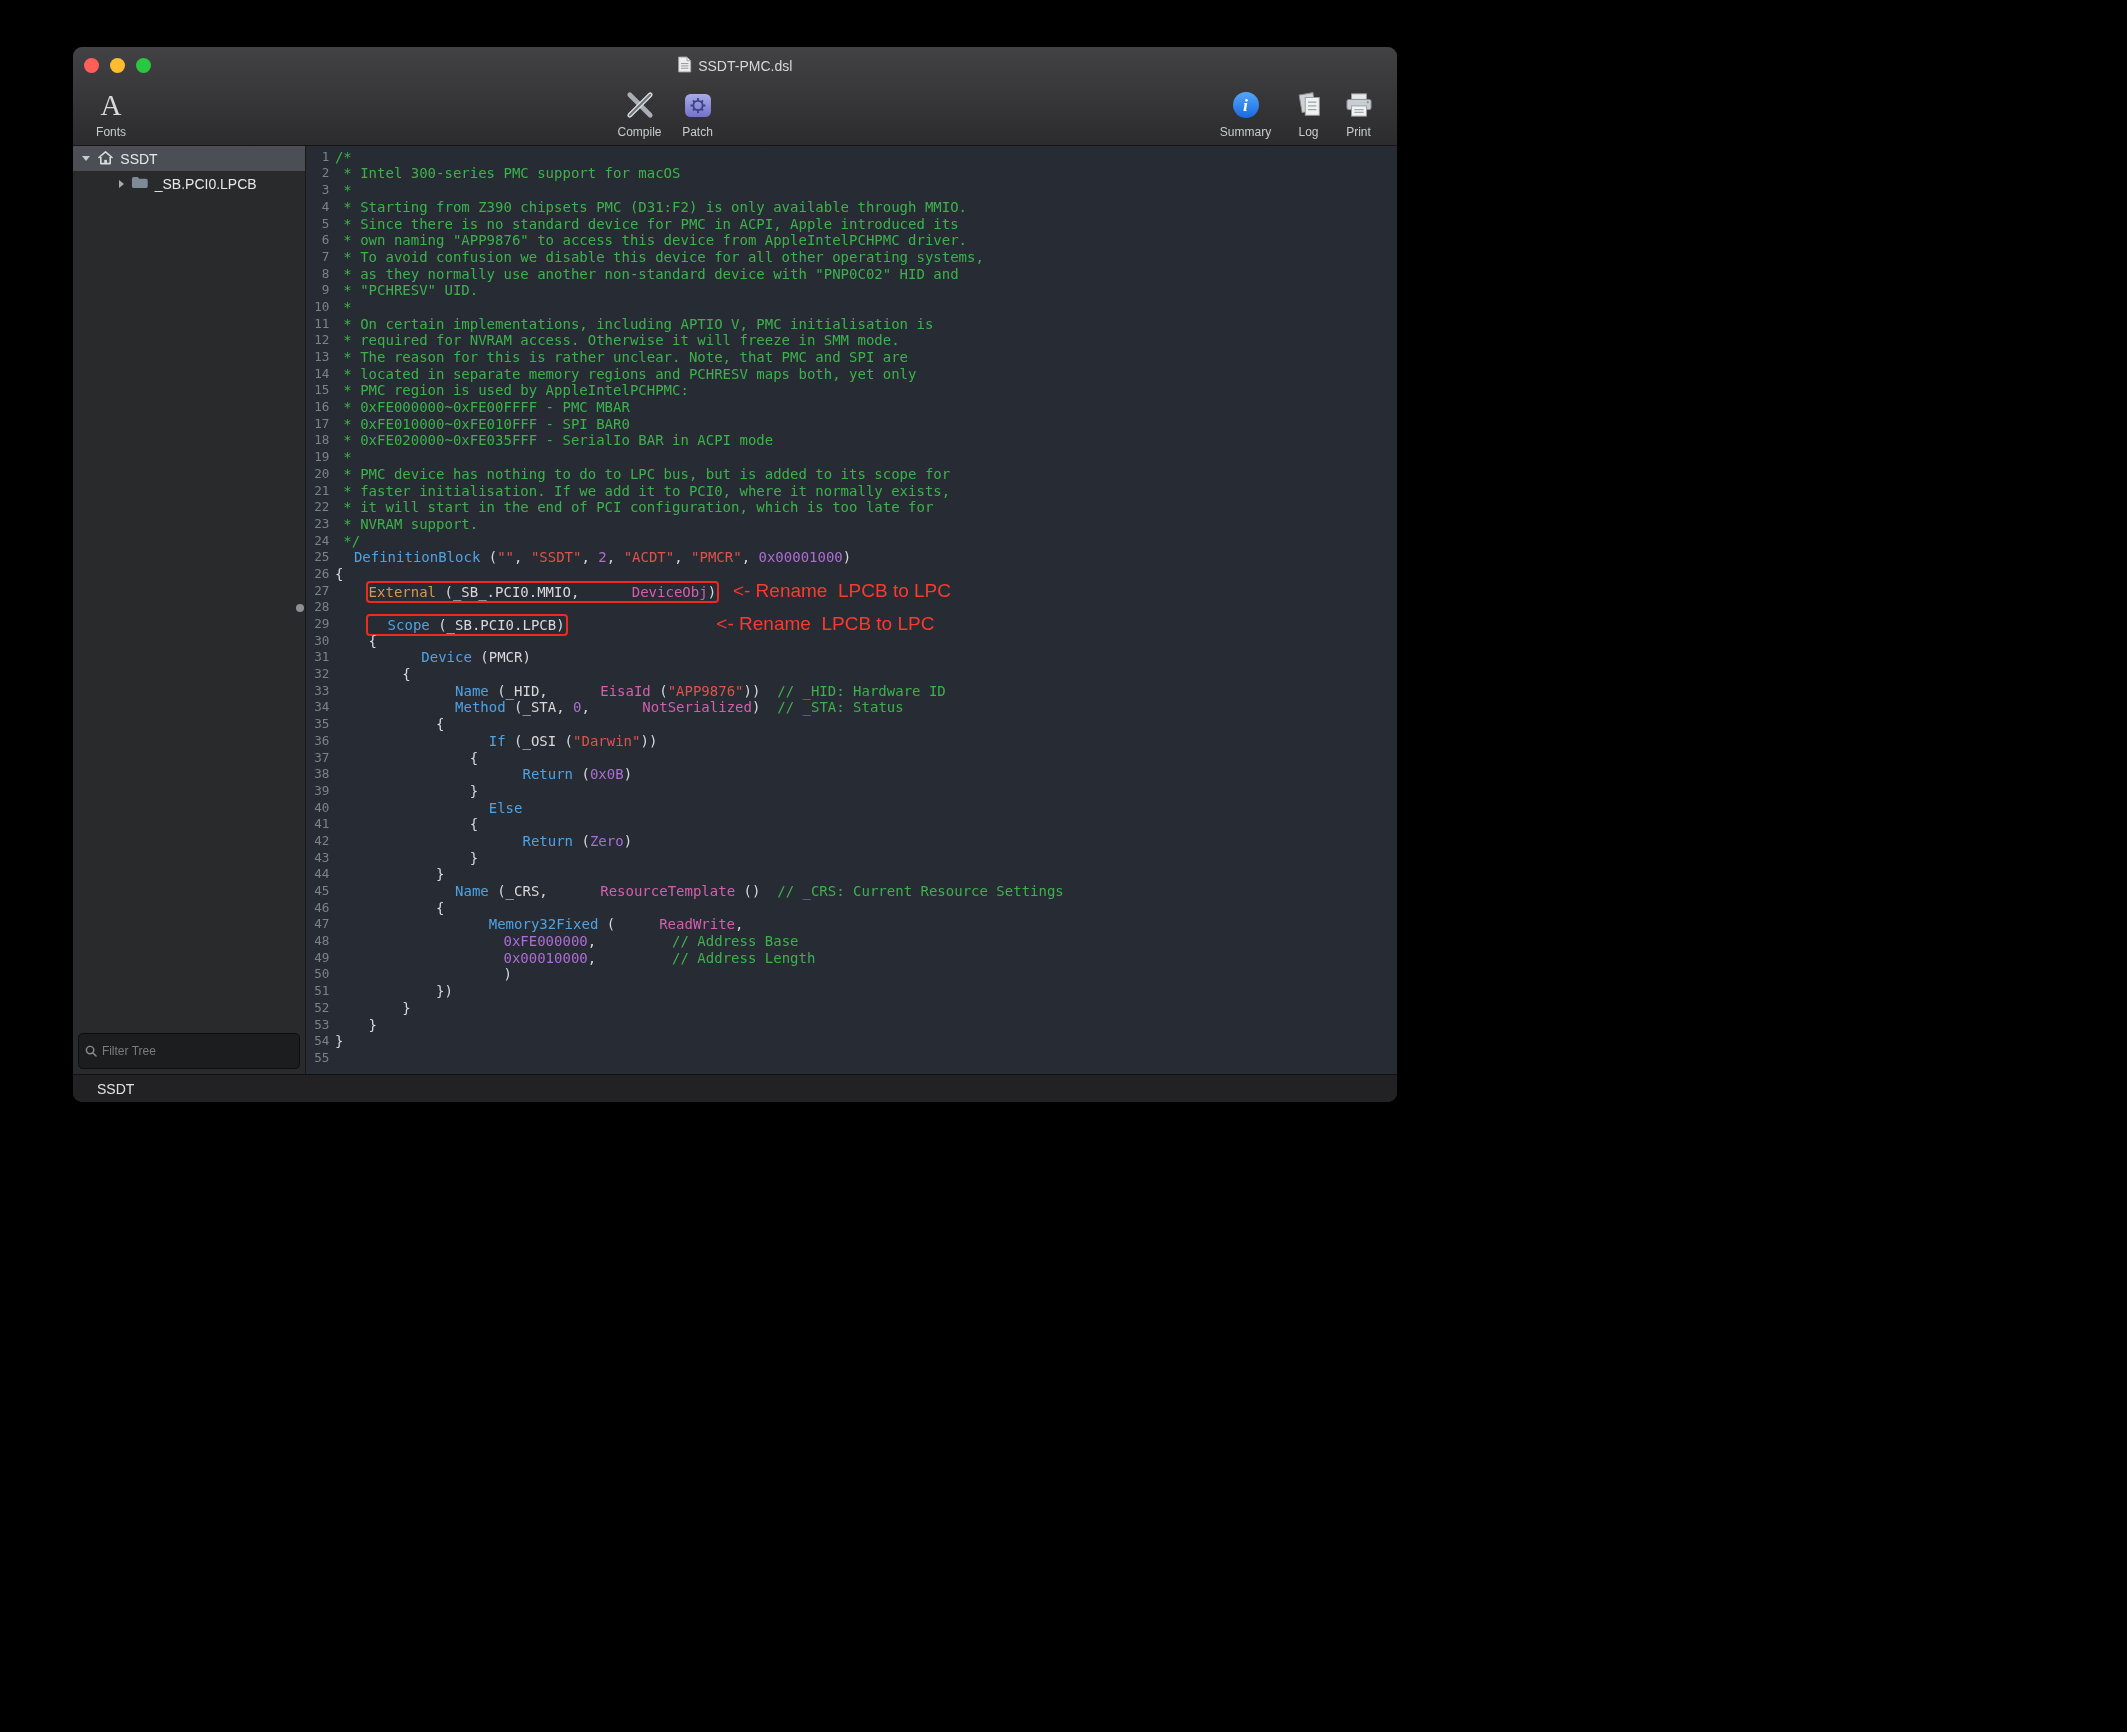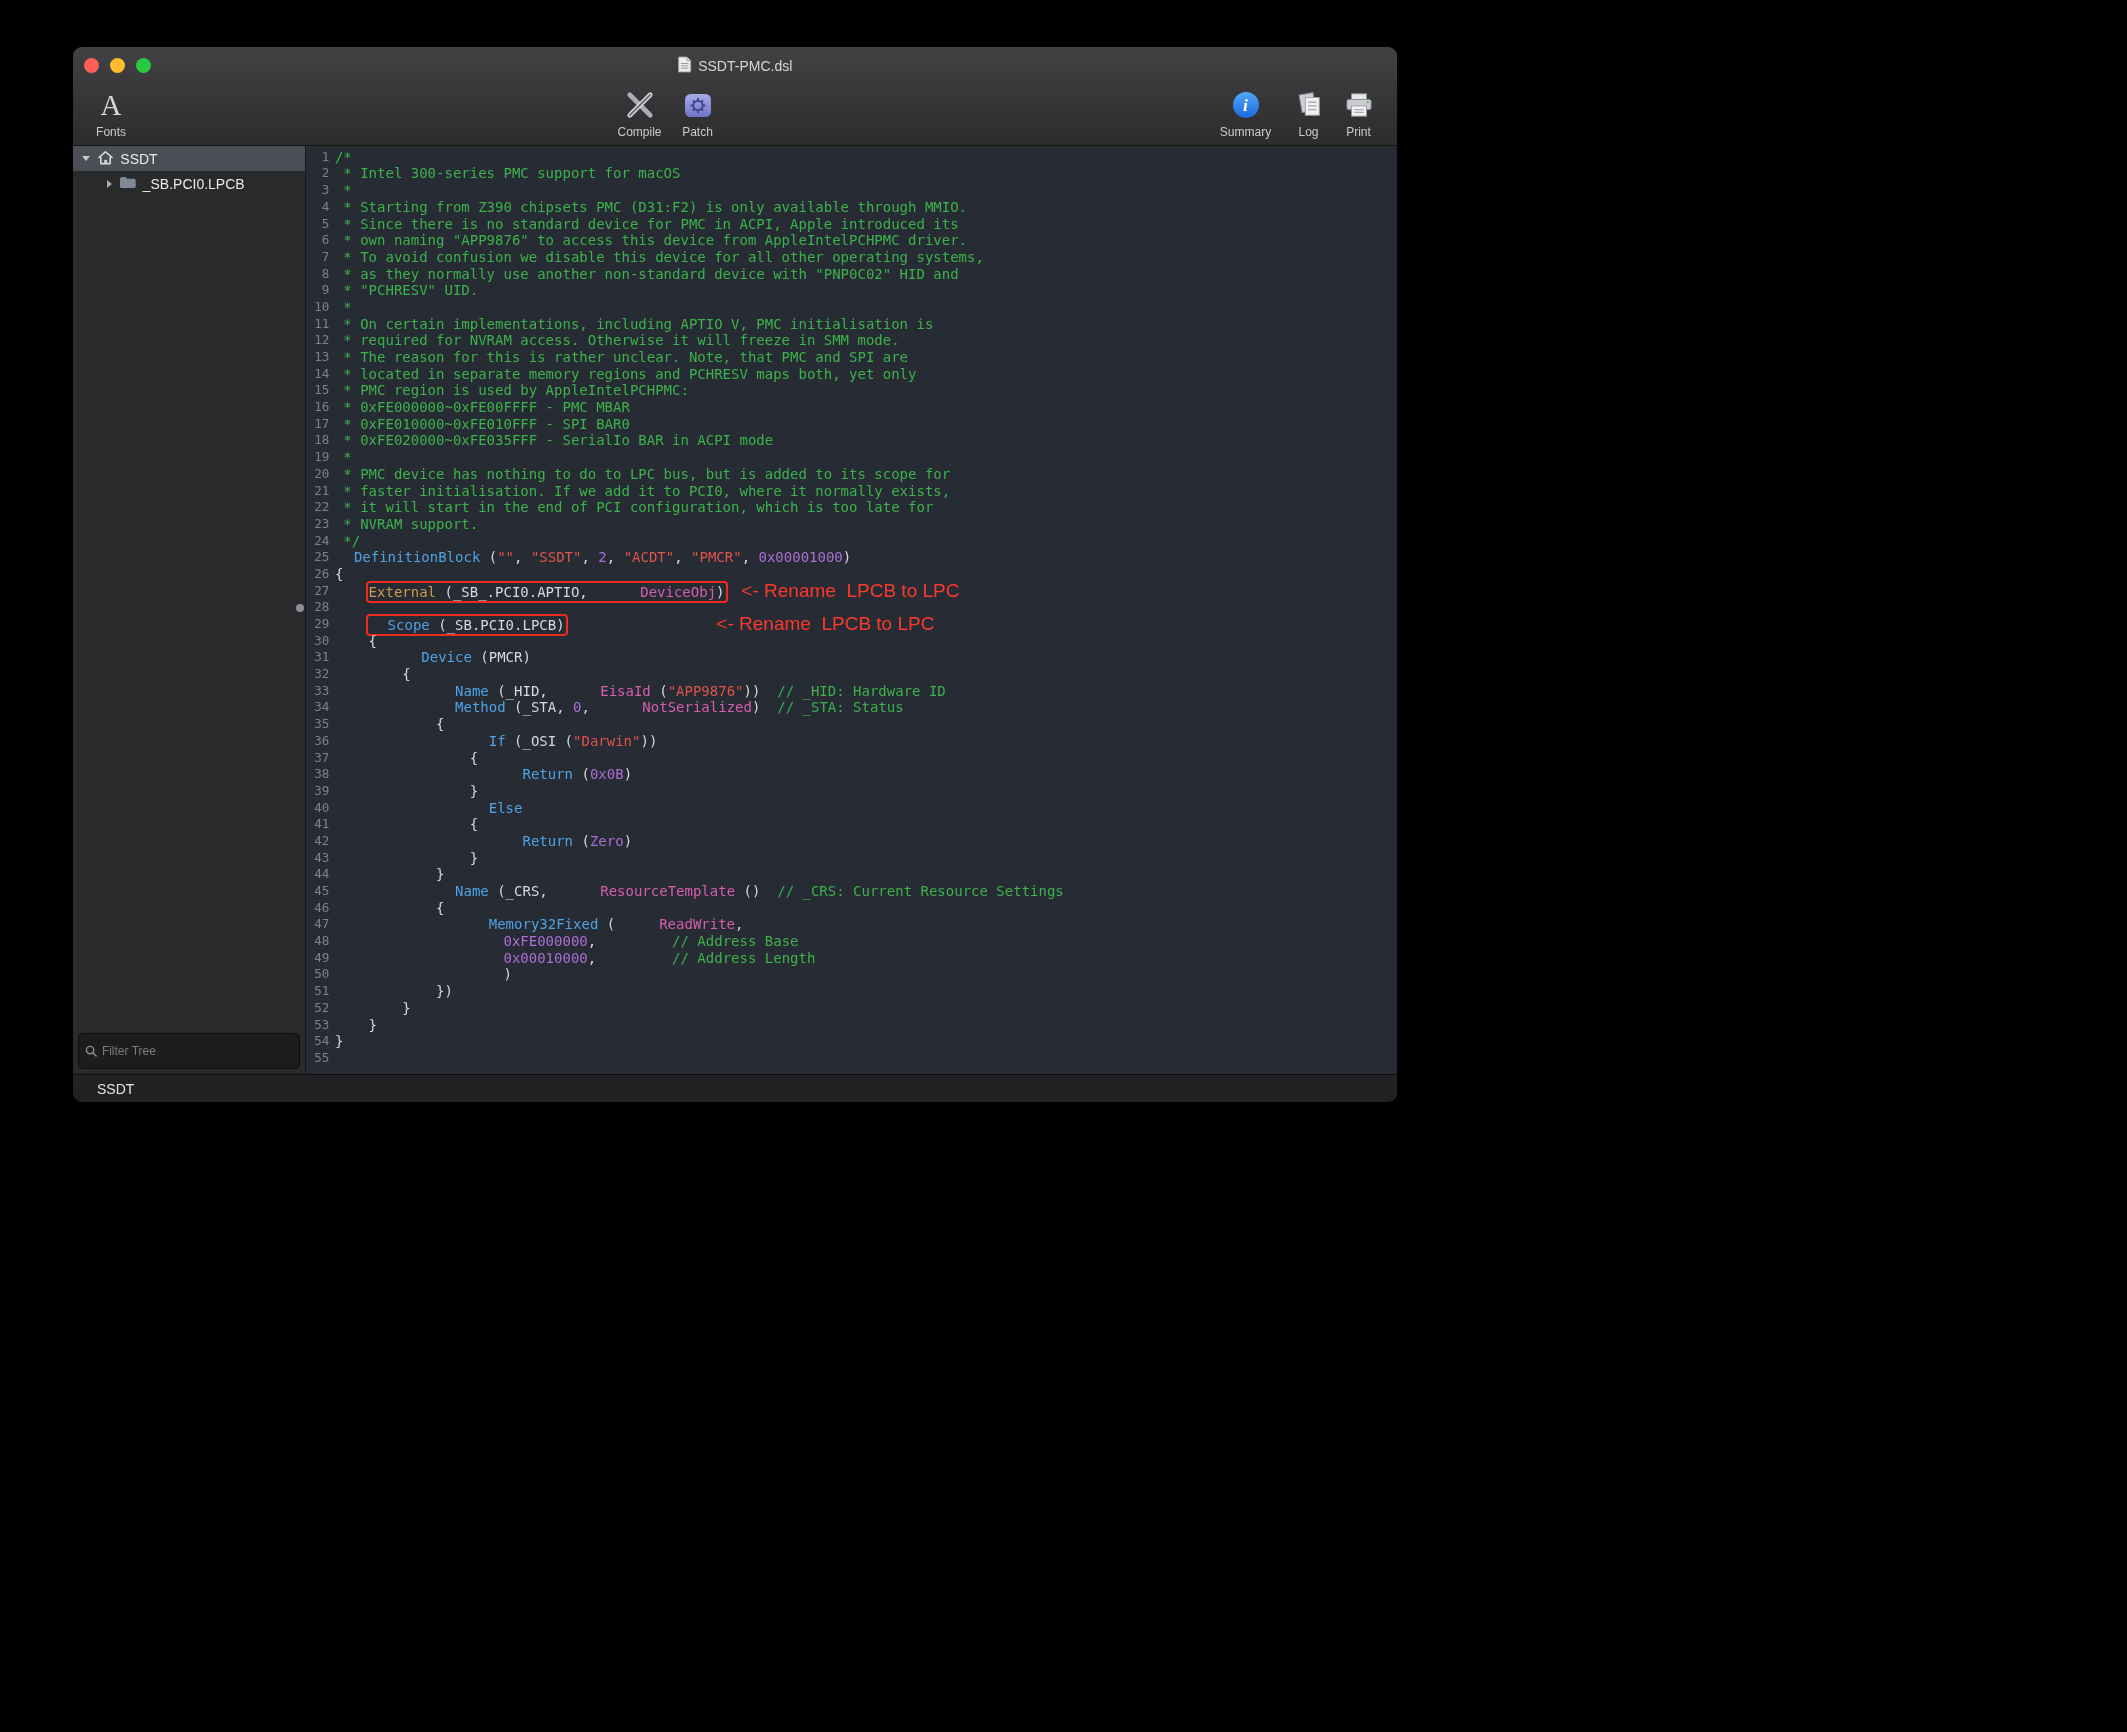--- a/index.html
+++ b/index.html
@@ -37,21 +37,21 @@
     background:linear-gradient(#55a7f8,#1a69e0);display:flex;align-items:center;justify-content:center;
     color:#fff;font-family:"Liberation Serif",serif;font-style:italic;font-weight:bold;font-size:17.7px;}
 
   
   .content{flex:1;display:flex;position:relative;min-height:0;}
 
   .sidebar{flex:none;width:233px;background:#292a2c;border-right:0.9px solid #191919;position:relative;}
   .tree-row{display:flex;align-items:center;height:25px;gap:6.5px;color:#e7e8e9;font-size:14px;cursor:default;white-space:nowrap;}
   .tree-row.selected{background:#4b4f55;}
   .tree-row.root{padding-left:9.3px;}
-  .tree-row.child{padding-left:34px;}
+  .tree-row.child{padding-left:46px;}
   .tri-down{width:0;height:0;border-left:4.7px solid transparent;border-right:4.7px solid transparent;border-top:5.6px solid #c8c9cb;}
   .tri-right{width:0;height:0;border-top:4.7px solid transparent;border-bottom:4.7px solid transparent;border-left:5.6px solid #a9aaac;}
   .filter{position:absolute;left:4.7px;right:4.7px;bottom:4.7px;height:36px;background:#1c1d1f;
     border:0.9px solid #0d0d0d;border-radius:4.7px;display:flex;align-items:center;gap:4.7px;padding:0 6.5px;}
   .filter input{flex:1;background:transparent;border:none;outline:none;color:#c0c0c0;font-size:12px;font-family:"Liberation Sans",sans-serif;}
   .filter input::placeholder{color:#7c7c7c;}
 
   .editor{flex:1;position:relative;padding-top:2.8px;overflow:hidden;background:var(--edbg);
     font-family:"DejaVu Sans Mono",monospace;font-size:14px;}
   .line{display:flex;height:16.7px;line-height:16.7px;white-space:pre;}
@@ -234,21 +234,21 @@
           <div class="line"><span class="ln">17</span><span class="codetext"><span class="tk-c"> * 0xFE010000~0xFE010FFF - SPI BAR0</span></span></div>
           <div class="line"><span class="ln">18</span><span class="codetext"><span class="tk-c"> * 0xFE020000~0xFE035FFF - SerialIo BAR in ACPI mode</span></span></div>
           <div class="line"><span class="ln">19</span><span class="codetext"><span class="tk-c"> *</span></span></div>
           <div class="line"><span class="ln">20</span><span class="codetext"><span class="tk-c"> * PMC device has nothing to do to LPC bus, but is added to its scope for</span></span></div>
           <div class="line"><span class="ln">21</span><span class="codetext"><span class="tk-c"> * faster initialisation. If we add it to PCI0, where it normally exists,</span></span></div>
           <div class="line"><span class="ln">22</span><span class="codetext"><span class="tk-c"> * it will start in the end of PCI configuration, which is too late for</span></span></div>
           <div class="line"><span class="ln">23</span><span class="codetext"><span class="tk-c"> * NVRAM support.</span></span></div>
           <div class="line"><span class="ln">24</span><span class="codetext"><span class="tk-c"> */</span></span></div>
           <div class="line"><span class="ln">25</span><span class="codetext"><span class="tk-k">DefinitionBlock</span><span class="tk-p"> (</span><span class="tk-s">""</span><span class="tk-p">, </span><span class="tk-s">"SSDT"</span><span class="tk-p">, </span><span class="tk-n">2</span><span class="tk-p">, </span><span class="tk-s">"ACDT"</span><span class="tk-p">, </span><span class="tk-s">"PMCR"</span><span class="tk-p">, </span><span class="tk-n">0x00001000</span><span class="tk-p">)</span></span></div>
           <div class="line"><span class="ln">26</span><span class="codetext"><span class="tk-p">{</span></span></div>
-          <div class="line"><span class="ln">27</span><span class="codetext"><span class="tk-p">    </span><span class="redbox"><span class="tk-e">External</span><span class="tk-p"> (_SB_.PCI0.APTIO, </span><span class="tk-t">DeviceObj</span><span class="tk-p">)</span></span><span class="tk-p">  </span><span class="tk-note">&lt;- Rename  LPCB to LPC</span></span></div>
+          <div class="line"><span class="ln">27</span><span class="codetext"><span class="tk-p">    </span><span class="redbox"><span class="tk-e">External</span><span class="tk-p"> (_SB_.PCI0.MMIO, </span><span class="tk-t">DeviceObj</span><span class="tk-p">)</span></span><span class="tk-p">  </span><span class="tk-note">&lt;- Rename  LPCB to LPC</span></span></div>
           <div class="line"><span class="ln">28</span><span class="codetext"></span></div>
           <div class="line"><span class="ln">29</span><span class="codetext"><span class="tk-p">    </span><span class="redbox"><span class="tk-k">Scope</span><span class="tk-p"> (_SB.PCI0.LPCB)</span></span><span class="tk-p">                  </span><span class="tk-note">&lt;- Rename  LPCB to LPC</span></span></div>
           <div class="line"><span class="ln">30</span><span class="codetext"><span class="tk-p">    {</span></span></div>
           <div class="line"><span class="ln">31</span><span class="codetext"><span class="tk-p">        </span><span class="tk-k">Device</span><span class="tk-p"> (PMCR)</span></span></div>
           <div class="line"><span class="ln">32</span><span class="codetext"><span class="tk-p">        {</span></span></div>
           <div class="line"><span class="ln">33</span><span class="codetext"><span class="tk-p">            </span><span class="tk-k">Name</span><span class="tk-p"> (_HID, </span><span class="tk-t">EisaId</span><span class="tk-p"> (</span><span class="tk-s">"APP9876"</span><span class="tk-p">))  </span><span class="tk-c">// _HID: Hardware ID</span></span></div>
           <div class="line"><span class="ln">34</span><span class="codetext"><span class="tk-p">            </span><span class="tk-k">Method</span><span class="tk-p"> (_STA, </span><span class="tk-n">0</span><span class="tk-p">, </span><span class="tk-t">NotSerialized</span><span class="tk-p">)  </span><span class="tk-c">// _STA: Status</span></span></div>
           <div class="line"><span class="ln">35</span><span class="codetext"><span class="tk-p">            {</span></span></div>
           <div class="line"><span class="ln">36</span><span class="codetext"><span class="tk-p">                </span><span class="tk-k">If</span><span class="tk-p"> (_OSI (</span><span class="tk-s">"Darwin"</span><span class="tk-p">))</span></span></div>
           <div class="line"><span class="ln">37</span><span class="codetext"><span class="tk-p">                {</span></span></div>

